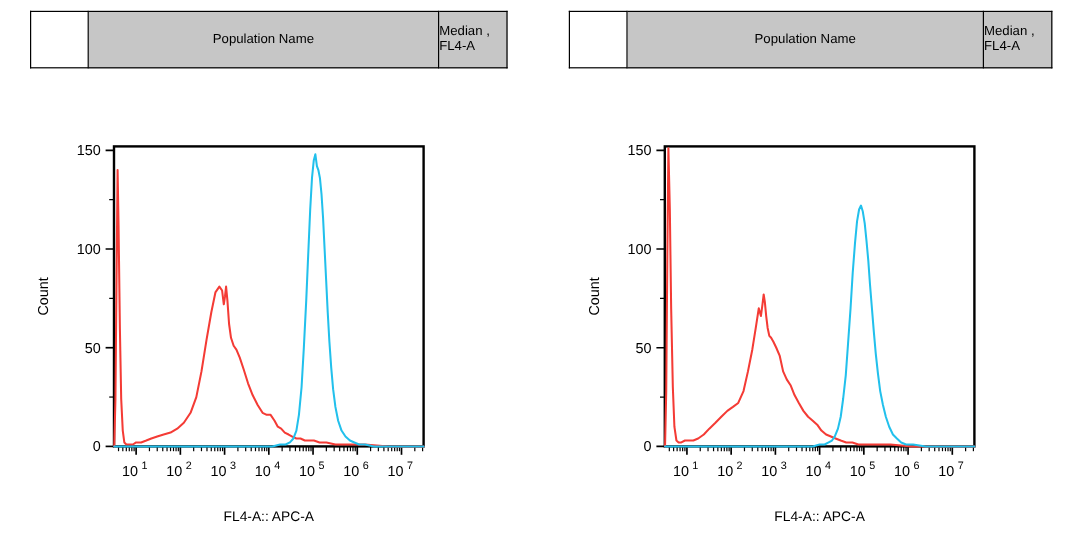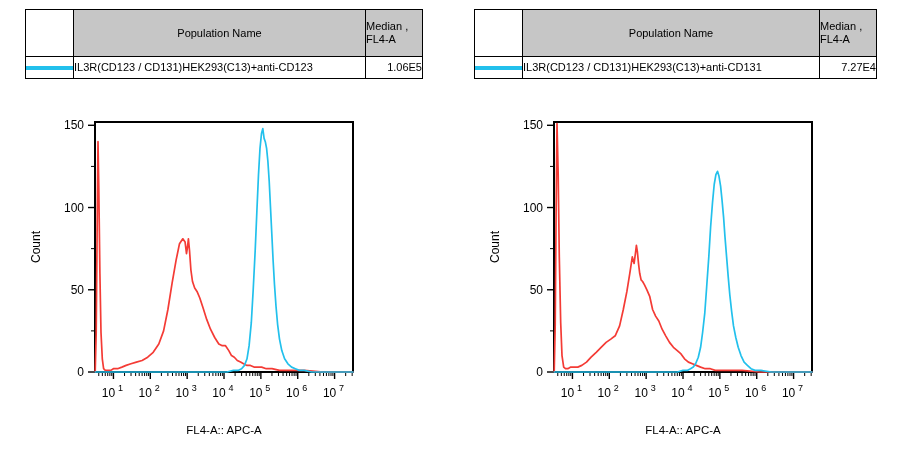--- a/index.html
+++ b/index.html
@@ -66,29 +66,20 @@
         <col class="col-median">
       </colgroup>
     <tbody>
       <tr>
         <td class="hdr-blank"></td>
         <td class="hdr-pop">Population Name</td>
         <td class="hdr-med">
           <span>Median ,</span>
           <span>FL4-A</span>
         </td>
-      </tr>
-      <tr class="row-cell">
-        <td>
-          <span class="swatch-wrap">
-            <span class="swatch-line" style="background:#22c0ec"></span>
-          </span>
-        </td>
-        <td class="cell-name">IL3R(CD123 / CD131)HEK293(C13)+anti-CD123</td>
-        <td class="cell-median">1.06E5</td>
       </tr>
     </tbody>
   </table>
 
   <div class="plot-holder">
     <svg width="453" height="345" viewBox="0 0 453 345">
       <g>
         <rect class="axis-line" x="95" y="14" width="258" height="250"></rect>
       </g>
       <g>
@@ -203,29 +194,20 @@
       </colgroup>
     <tbody>
       <tr>
         <td class="hdr-blank"></td>
         <td class="hdr-pop">Population Name</td>
         <td class="hdr-med">
           <span>Median ,</span>
           <span>FL4-A</span>
         </td>
       </tr>
-      <tr class="row-cell">
-        <td>
-          <span class="swatch-wrap">
-            <span class="swatch-line" style="background:#22c0ec"></span>
-          </span>
-        </td>
-        <td class="cell-name">IL3R(CD123 / CD131)HEK293(C13)+anti-CD131</td>
-        <td class="cell-median">7.27E4</td>
-      </tr>
     </tbody>
   </table>
 
   <div class="plot-holder">
     <svg width="453" height="345" viewBox="0 0 453 345">
       <g>
         <rect class="axis-line" x="100" y="14" width="258" height="250"></rect>
       </g>
       <g>
           <line x1="93" y1="264" x2="100" y2="264" class="tick"></line>

